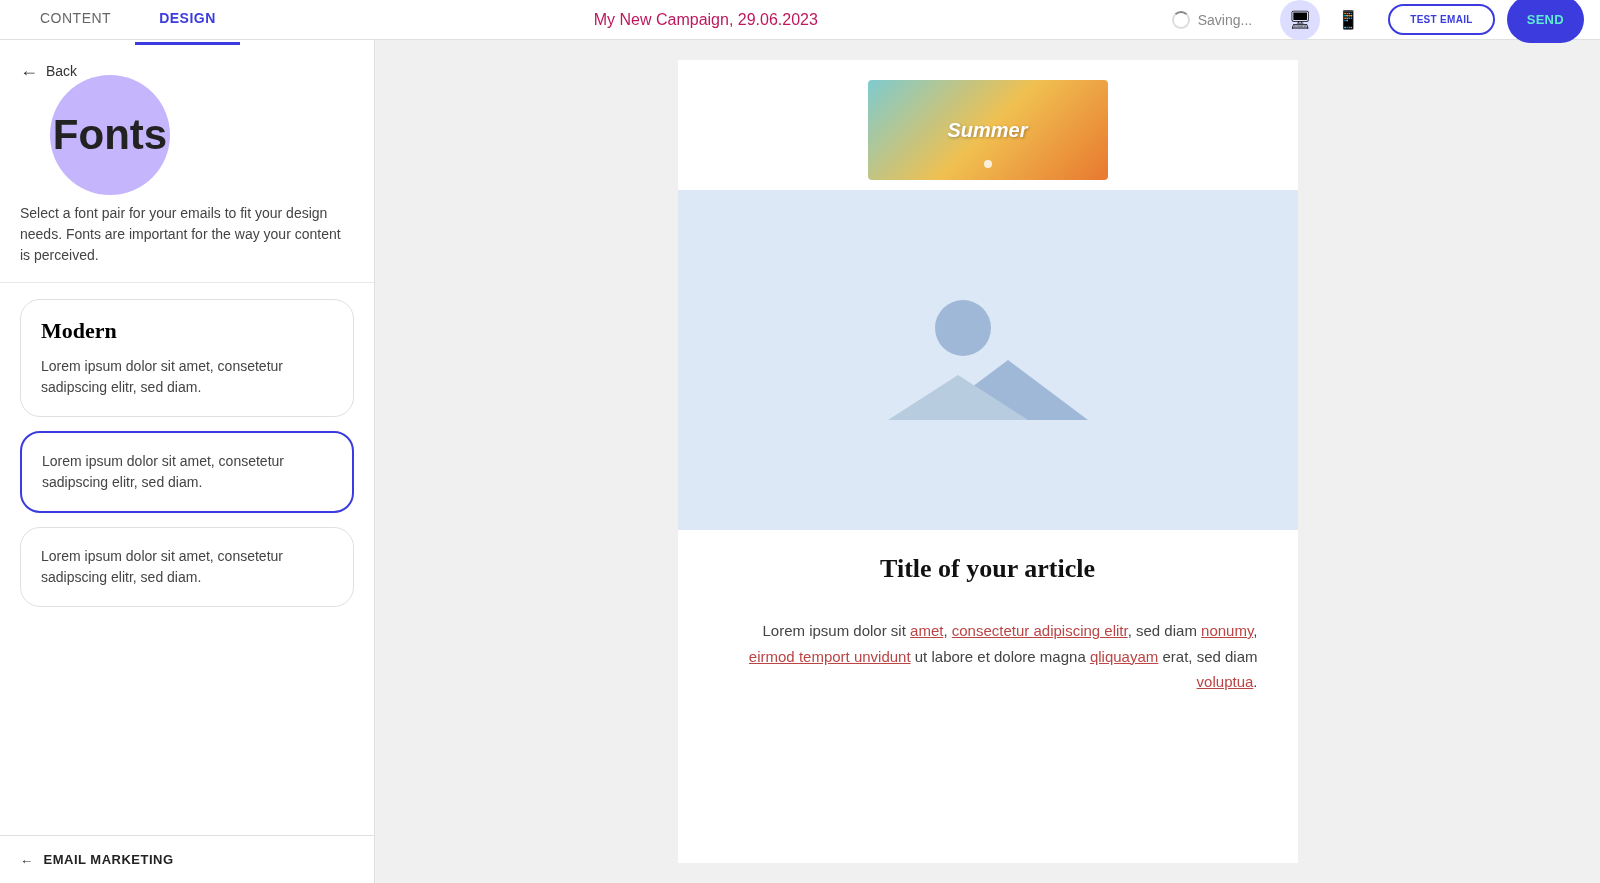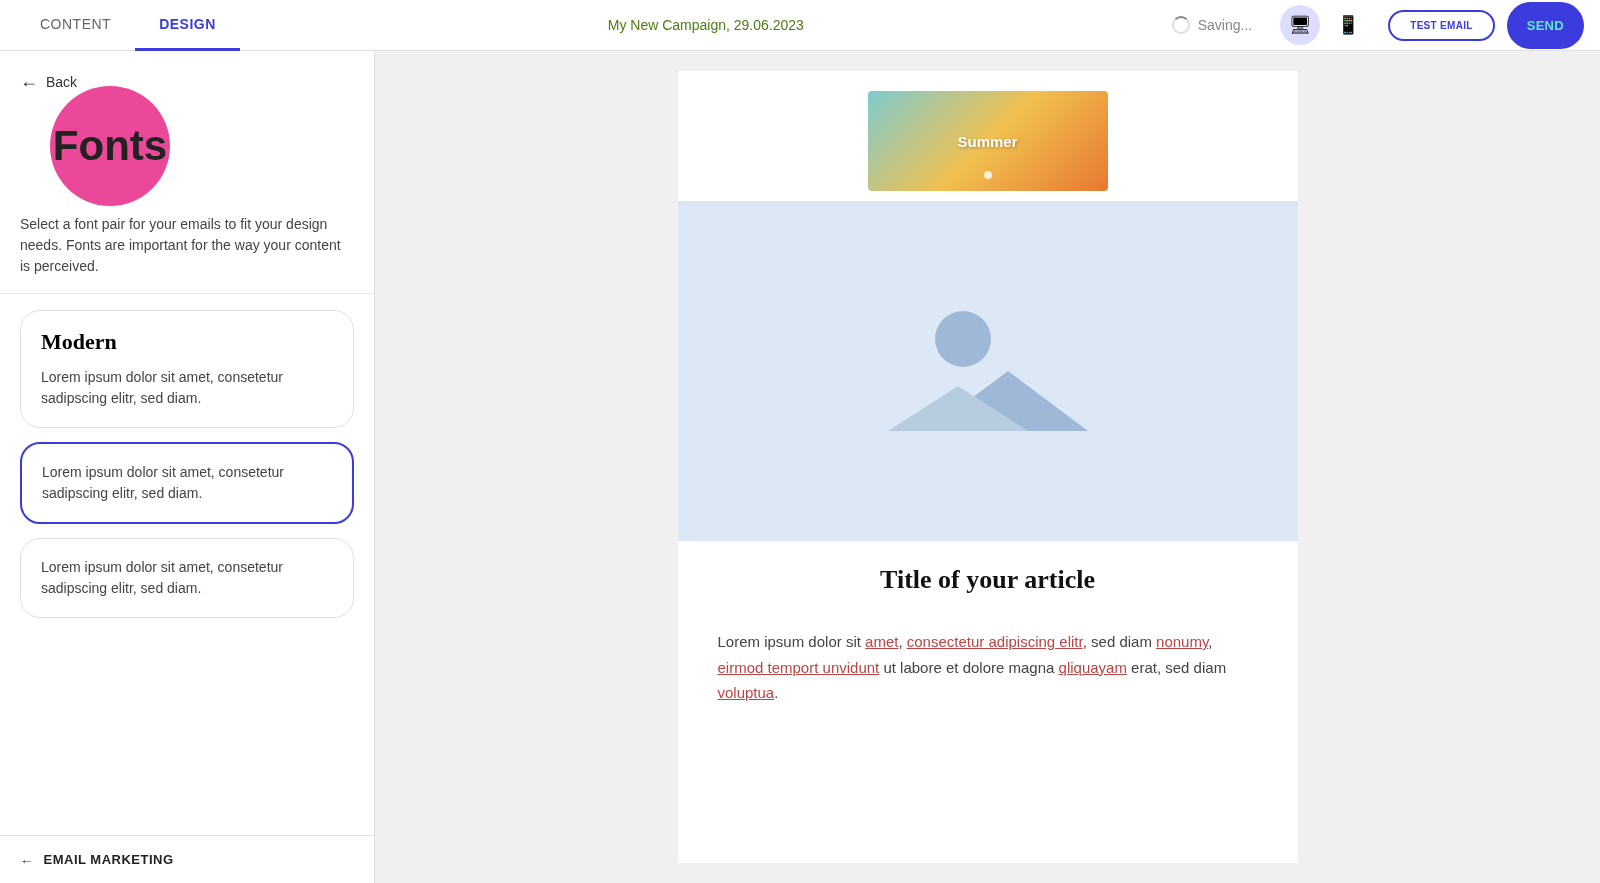--- a/index.html
+++ b/index.html
@@ -1,29 +1,29 @@
 <!DOCTYPE html>
 <html><head>
   <meta charset="utf-8">
   <style>
     * { box-sizing: border-box; margin: 0; padding: 0; }
     body { font-family: -apple-system, BlinkMacSystemFont, 'Segoe UI', sans-serif; background: #f0f0f0; display: flex; flex-direction: column; height: 883px; overflow: hidden; }
 
     
     .topbar {
-      display: flex; align-items: center; height: 51px; background: #fff;
+      display: flex; align-items: center; height: 40px; background: #fff;
       border-bottom: 1px solid #e0e0e0; padding: 0 16px; gap: 12px; flex-shrink: 0; z-index: 10;
     }
     .topbar-tabs { display: flex; gap: 0; }
     .topbar-tab {
       padding: 16px 24px; font-size: 14px; font-weight: 500; cursor: pointer;
       border-bottom: 3px solid transparent; color: #666; text-transform: uppercase; letter-spacing: 0.5px;
     }
     .topbar-tab.active { color: #3b3bde; border-bottom: 3px solid #3b3bde; font-weight: 700; }
-    .topbar-campaign { flex: 1; text-align: center; font-size: 14px; color: #4d7c0f; }
+    .topbar-campaign { flex: 1; text-align: center; font-size: 16px; color: #be185d; }
     .topbar-saving { display: flex; align-items: center; gap: 8px; font-size: 14px; color: #888; margin-right: 16px; }
     .saving-spinner {
       width: 18px; height: 18px; border-radius: 50%; border: 2px solid #ddd; border-top-color: #888;
       animation: spin 1s linear infinite;
     }
     @keyframes spin { to { transform: rotate(360deg); } }
     .device-icons { display: flex; gap: 8px; margin-right: 8px; }
     .device-btn {
       width: 40px; height: 40px; border-radius: 50%; border: none; background: #efefff; cursor: pointer;
       display: flex; align-items: center; justify-content: center; font-size: 18px;
@@ -47,21 +47,21 @@
       width: 375px; background: #fff; border-right: 1px solid #e0e0e0;
       display: flex; flex-direction: column; overflow: hidden; flex-shrink: 0;
     }
     .sidebar-header { padding: 20px 20px 0 20px; flex-shrink: 0; }
     .back-btn {
       display: flex; align-items: center; gap: 8px; font-size: 14px; color: #333;
       cursor: pointer; background: none; border: none; margin-bottom: 4px;
     }
     .back-arrow { font-size: 18px; }
     .fonts-badge {
-      width: 120px; height: 120px; border-radius: 50%; background: #ec4899;
+      width: 120px; height: 120px; border-radius: 50%; background: #c4b5fd;
       display: flex; align-items: center; justify-content: center;
       position: relative; margin-left: 30px; margin-top: -10px;
     }
     .fonts-badge-text { font-size: 42px; font-weight: 700; color: #222; }
     .sidebar-description {
       font-size: 14px; color: #444; line-height: 1.5; padding: 8px 20px 16px 20px;
       border-bottom: 1px solid #e8e8e8;
     }
     .font-cards { flex: 1; overflow-y: auto; padding: 16px 20px; display: flex; flex-direction: column; gap: 14px; }
     .font-card {
@@ -89,35 +89,35 @@
       background: #fff; width: 620px; max-width: 100%;
     }
     .preview-header-img {
       width: 100%; display: flex; justify-content: center; background: #fff; padding: 20px 0 0 0;
     }
     .summer-banner {
       width: 240px; height: 100px; background: linear-gradient(135deg, #7ecbcf 0%, #f0c050 50%, #e87830 100%);
       border-radius: 4px; display: flex; align-items: center; justify-content: center; position: relative;
     }
     .summer-text {
-      color: #fff; font-size: 15px; font-weight: 600;
+      color: #fff; font-style: italic; font-size: 20px; font-weight: 600;
       text-shadow: 1px 1px 3px rgba(0,0,0,0.3);
     }
     .summer-dot {
       position: absolute; bottom: 12px; left: 50%; transform: translateX(-50%);
       width: 8px; height: 8px; border-radius: 50%; background: rgba(255,255,255,0.8);
     }
     .preview-image-placeholder {
       width: 100%; background: #dce8f5; height: 340px;
       display: flex; align-items: center; justify-content: center; margin-top: 10px;
     }
     
     .preview-content { padding: 24px 40px; text-align: center; }
     .article-title { font-size: 26px; font-weight: 800; color: #111; margin-bottom: 34px; font-family: Georgia, serif; }
-    .article-body { font-size: 15px; color: #444; line-height: 1.7; text-align: left; }
+    .article-body { font-size: 15px; color: #444; line-height: 1.7; text-align: right; }
     .article-body a { color: #b44; text-decoration: underline; }
   </style>
 </head>
 <body>
 
 <div class="topbar">
   <div class="topbar-tabs">
     <div class="topbar-tab">CONTENT</div>
     <div class="topbar-tab active">DESIGN</div>
   </div>

